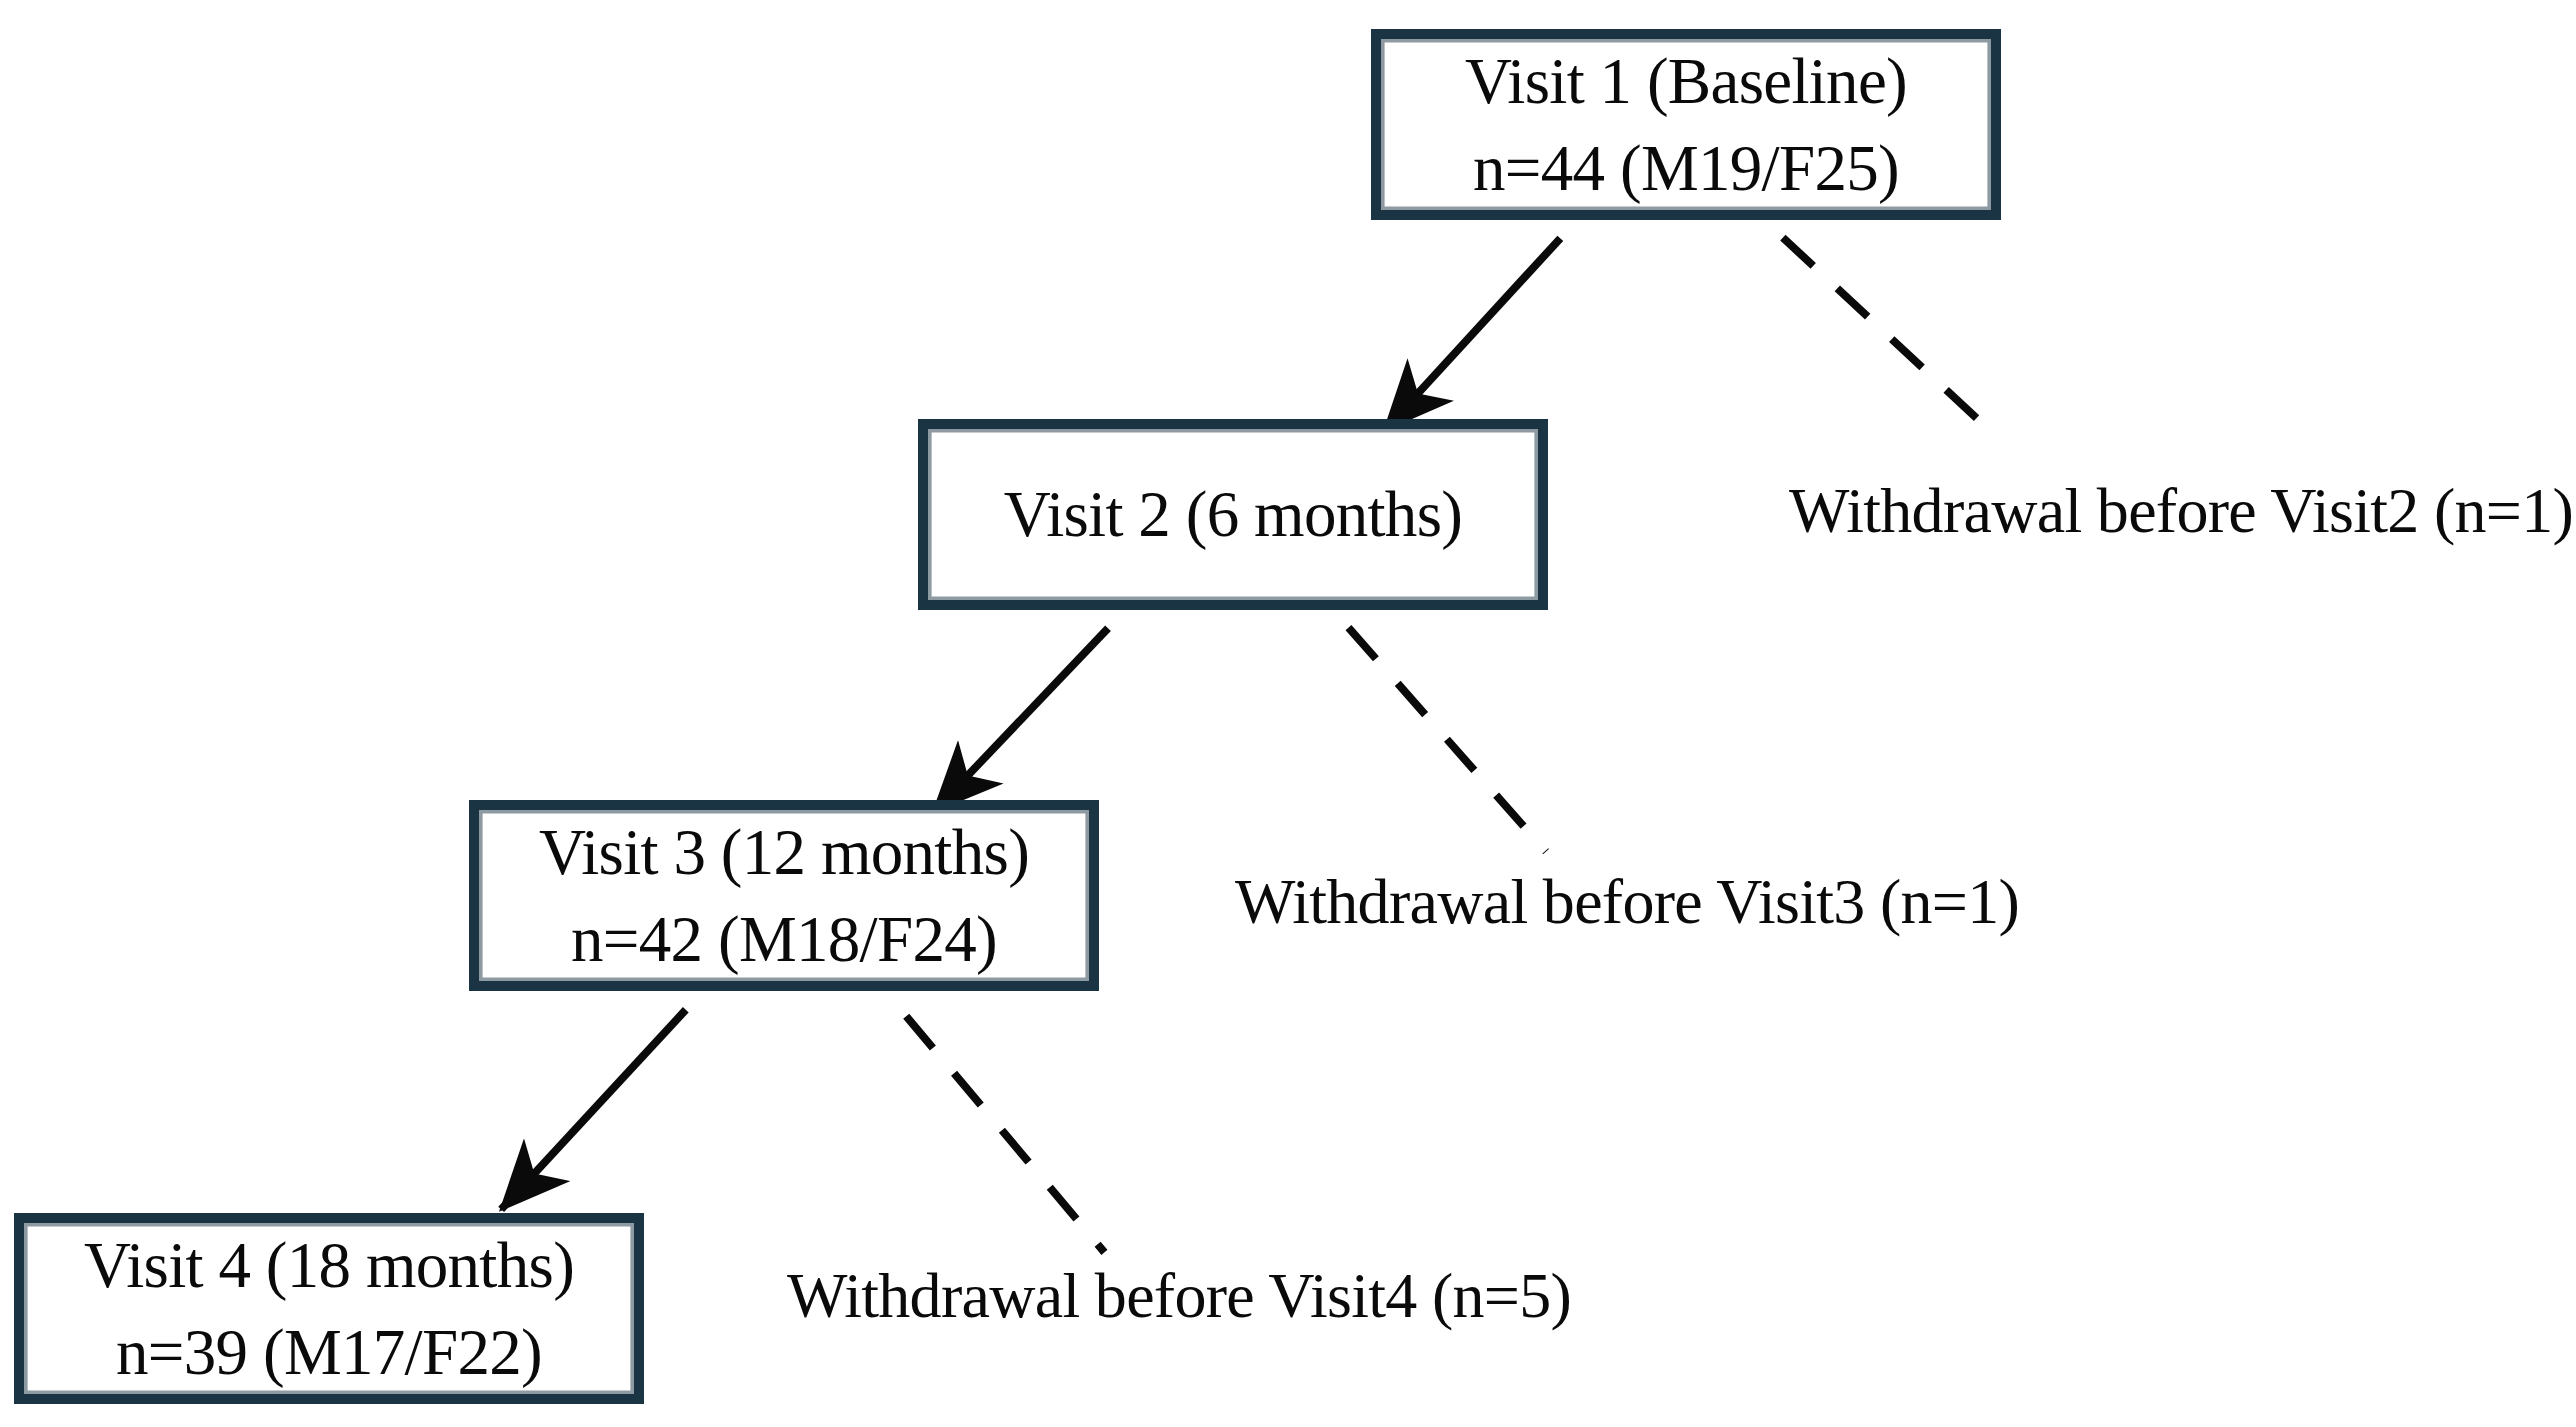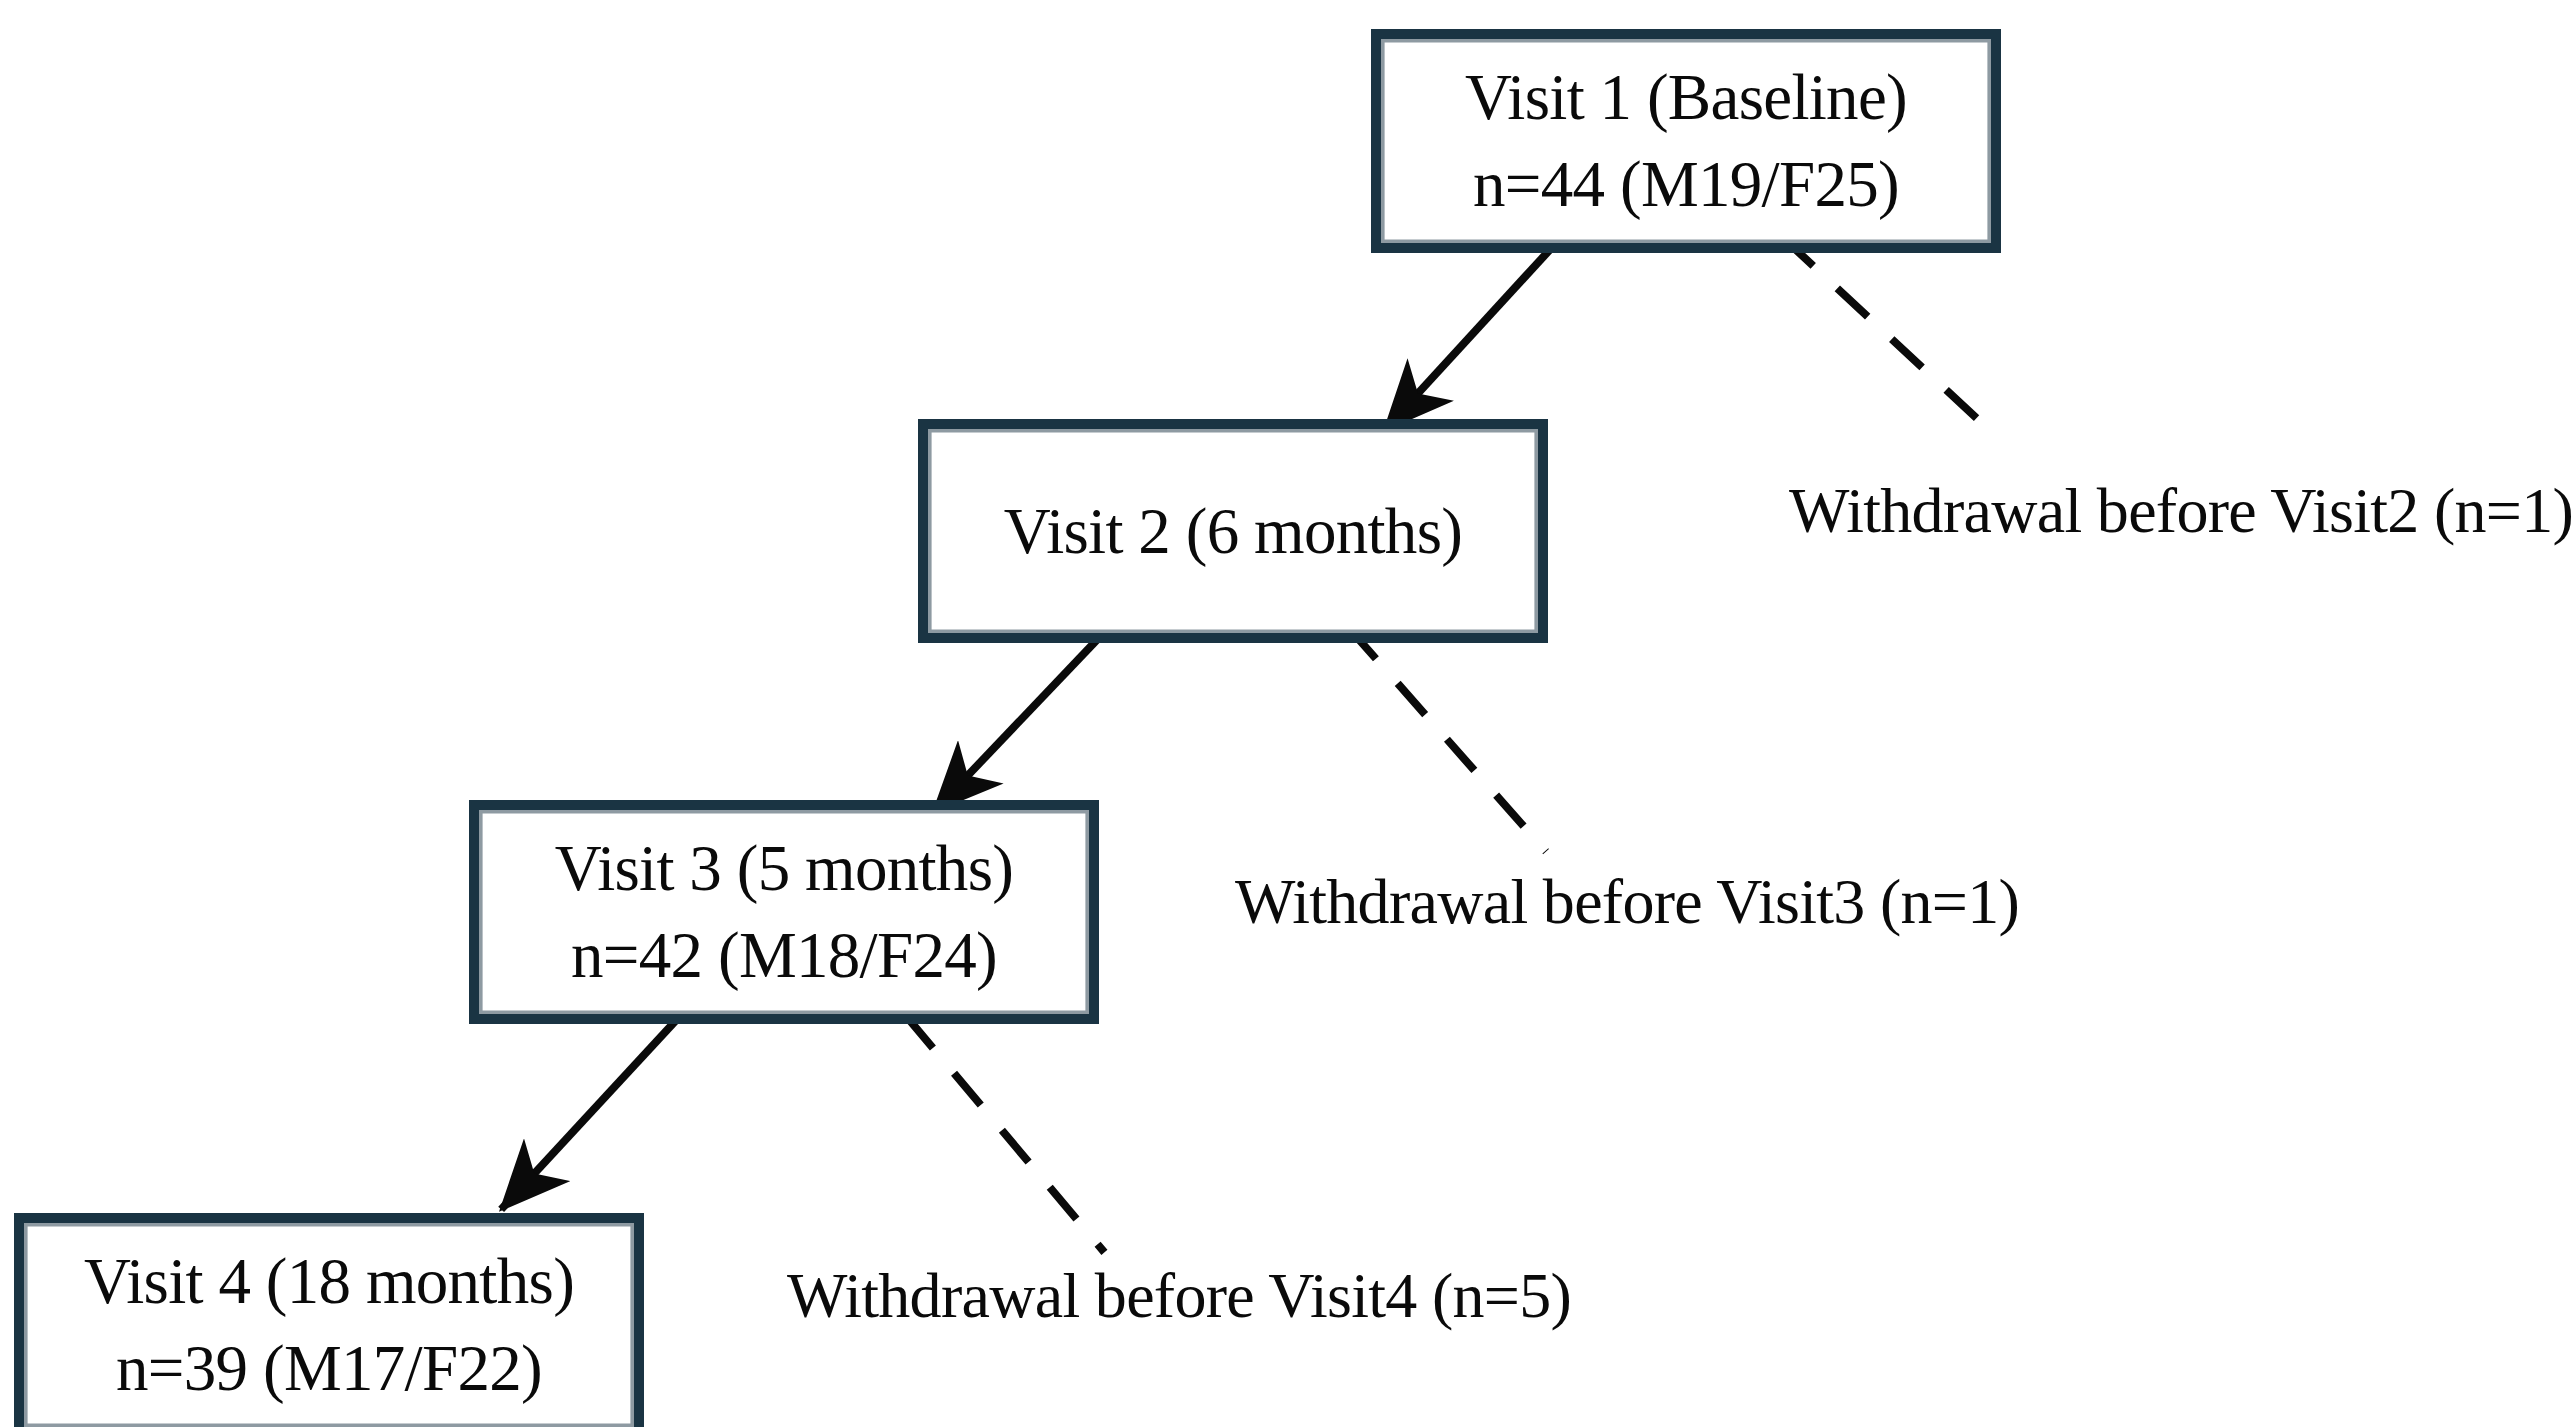--- a/index.html
+++ b/index.html
@@ -23,21 +23,21 @@
     left:0;top:0;
     width:2576px;height:1427px;
     display:block;
   }
   .connectors line{stroke:var(--ink);}
   .connectors line.solid{stroke-width:11;}
   .connectors line.dashed{stroke-width:11;stroke-dasharray:58 46;}
   .arrowhead-fill{fill:var(--ink);}
   .node{
     position:absolute;
-    width:630px;height:224px;
+    width:630px;height:191px;
     box-sizing:border-box;
     background:#ffffff;
     border:10.7px solid var(--box-border);
     box-shadow:inset 0 0 0 3.6px var(--box-inner-line);
     display:flex;
     flex-direction:column;
     align-items:center;
     justify-content:center;
     text-align:right;
   }
@@ -86,21 +86,21 @@
   <div class="node node1">
     <div class="node-line">Visit 1 (Baseline)</div>
     <div class="node-line">n=44 (M19/F25)</div>
   </div>
 
   <div class="node node2">
     <div class="node-line">Visit 2 (6 months)</div>
   </div>
 
   <div class="node node3">
-    <div class="node-line">Visit 3 (5 months)</div>
+    <div class="node-line">Visit 3 (12 months)</div>
     <div class="node-line">n=42 (M18/F24)</div>
   </div>
 
   <div class="node node4">
     <div class="node-line">Visit 4 (18 months)</div>
     <div class="node-line">n=39 (M17/F22)</div>
   </div>
 
   <div class="wlabel w1">Withdrawal before Visit2 (n=1)</div>
   <div class="wlabel w2">Withdrawal before Visit3 (n=1)</div>

